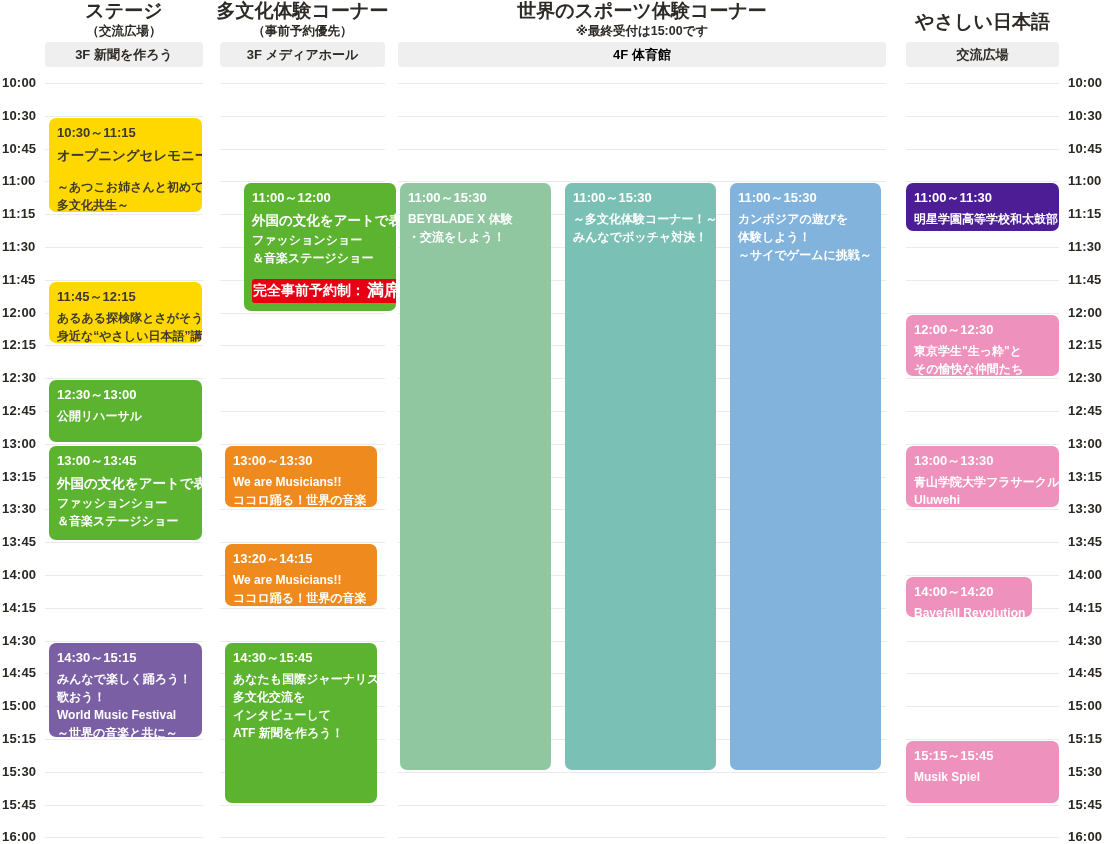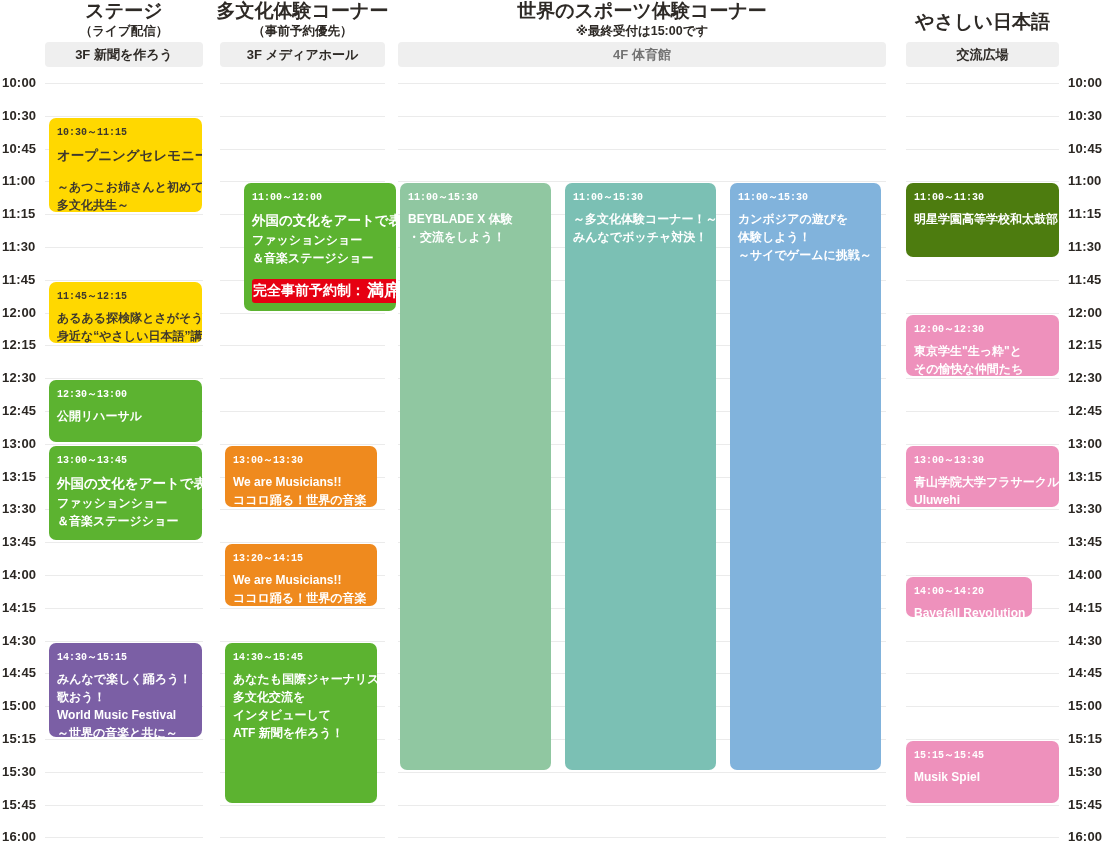--- a/index.html
+++ b/index.html
@@ -7,21 +7,21 @@
     position:relative;width:1110px;height:844px;background:#ffffff;
     font-family:"Liberation Sans","DejaVu Sans",sans-serif;font-weight:700;
     overflow:hidden;
   }
   .tlabel{position:absolute;font-size:13px;line-height:18px;letter-spacing:.2px;white-space:nowrap;}
   .gline{position:absolute;height:1px;}
   .gtitle{position:absolute;transform:translateX(-50%);font-size:19px;line-height:22px;white-space:nowrap;text-align:center;}
   .gsub{position:absolute;transform:translateX(-50%);font-size:12.5px;line-height:15px;white-space:nowrap;text-align:center;}
   .venue{position:absolute;top:42px;height:25px;border-radius:4px;display:flex;align-items:center;justify-content:center;font-size:13px;}
   .evt{position:absolute;border-radius:7px;padding:5px 8px 6px 8px;box-sizing:border-box;overflow:hidden;}
-  .evt .t{font-size:10px;line-height:16px;margin:2px 0 4px 0;white-space:nowrap;font-family:Liberation Mono, monospace;}
+  .evt .t{font-size:13px;line-height:16px;margin:2px 0 4px 0;white-space:nowrap;}
   .evt .ln{font-size:12px;line-height:18px;white-space:nowrap;}
   .evt .ln.em{font-size:13.5px;line-height:21px;}
   .evt .ln.gap{margin-top:12px;}
   .badge{margin:12px auto 0 auto;width:max-content;max-width:100%;border-radius:3px;
          display:flex;align-items:center;justify-content:center;padding:2px 7px;color:#fff;}
   .badge .bl{font-size:14px;line-height:14px;white-space:nowrap;font-family:Liberation Mono, monospace;}
   .badge .bv{font-size:17px;line-height:20px;white-space:nowrap;margin-left:2px;}
 </style>
 </head>
 <body>
@@ -165,21 +165,21 @@
     <div class="gline" style="left: 220px; width: 165px; top: 804.6px; background: rgb(235, 235, 235);"></div>
     <div class="gline" style="left: 398px; width: 488px; top: 804.6px; background: rgb(235, 235, 235);"></div>
     <div class="gline" style="left: 906px; width: 153px; top: 804.6px; background: rgb(235, 235, 235);"></div>
     <div class="tlabel" style="left: 2px; top: 828.4px; color: rgb(43, 39, 35);">16:00</div>
     <div class="tlabel" style="left: 1068px; top: 828.4px; color: rgb(43, 39, 35);">16:00</div>
     <div class="gline" style="left: 45px; width: 158px; top: 837.4px; background: rgb(235, 235, 235);"></div>
     <div class="gline" style="left: 220px; width: 165px; top: 837.4px; background: rgb(235, 235, 235);"></div>
     <div class="gline" style="left: 398px; width: 488px; top: 837.4px; background: rgb(235, 235, 235);"></div>
     <div class="gline" style="left: 906px; width: 153px; top: 837.4px; background: rgb(235, 235, 235);"></div>
     <div class="gtitle" style="left: 124px; top: 0px; color: rgb(46, 42, 38);">ステージ</div>
-    <div class="gsub" style="left: 124px; top: 24px; color: rgb(46, 42, 38);">（ライブ配信）</div>
+    <div class="gsub" style="left: 124px; top: 24px; color: rgb(46, 42, 38);">（交流広場）</div>
     <div class="venue" style="left: 45px; width: 158px; background: rgb(239, 239, 239); color: rgb(46, 42, 38);">3F 新聞を作ろう</div>
     <div class="evt" style="left: 49px; width: 153px; top: 117.8px; height: 94.4px; background: rgb(255, 216, 0); color: rgb(62, 56, 45);">
       <div class="t">10:30～11:15</div>
       <div class="ln em">オープニングセレモニー</div>
       <div class="ln gap">～あつこお姉さんと初めての</div>
       <div class="ln">多文化共生～</div>
     </div>
     <div class="evt" style="left: 49px; width: 153px; top: 281.8px; height: 61.6px; background: rgb(255, 216, 0); color: rgb(62, 56, 45);">
       <div class="t">11:45～12:15</div>
       <div class="ln">あるある探検隊とさがそう！</div>
@@ -227,40 +227,40 @@
     </div>
     <div class="evt" style="left: 225px; width: 152px; top: 642.6px; height: 160px; background: rgb(92, 179, 48); color: rgb(255, 255, 255);">
       <div class="t">14:30～15:45</div>
       <div class="ln">あなたも国際ジャーナリスト！？</div>
       <div class="ln">多文化交流を</div>
       <div class="ln">インタビューして</div>
       <div class="ln">ATF 新聞を作ろう！</div>
     </div>
     <div class="gtitle" style="left: 642px; top: 0px; color: rgb(46, 42, 38);">世界のスポーツ体験コーナー</div>
     <div class="gsub" style="left: 642px; top: 24px; color: rgb(46, 42, 38);">※最終受付は15:00です</div>
-    <div class="venue" style="left: 398px; width: 488px; background: rgb(239, 239, 239); color: #737373; text-align: right;">4F 体育館</div>
+    <div class="venue" style="left: 398px; width: 488px; background: rgb(239, 239, 239); color: #000000; text-align: right;">4F 体育館</div>
     <div class="evt" style="left: 400px; width: 151px; top: 183.4px; height: 586.4px; background: rgb(144, 199, 161); color: rgb(255, 255, 255);">
       <div class="t">11:00～15:30</div>
       <div class="ln">BEYBLADE X 体験</div>
       <div class="ln">・交流をしよう！</div>
     </div>
     <div class="evt" style="left: 565px; width: 151px; top: 183.4px; height: 586.4px; background: rgb(123, 192, 180); color: rgb(255, 255, 255);">
       <div class="t">11:00～15:30</div>
       <div class="ln">～多文化体験コーナー！～</div>
       <div class="ln">みんなでボッチャ対決！</div>
     </div>
     <div class="evt" style="left: 730px; width: 151px; top: 183.4px; height: 586.4px; background: rgb(129, 179, 220); color: rgb(255, 255, 255);">
       <div class="t">11:00～15:30</div>
       <div class="ln">カンボジアの遊びを</div>
       <div class="ln">体験しよう！</div>
       <div class="ln">～サイでゲームに挑戦～</div>
     </div>
     <div class="gtitle" style="left: 982.5px; top: 11px; color: rgb(46, 42, 38);">やさしい日本語</div>
     <div class="venue" style="left: 906px; width: 153px; background: rgb(239, 239, 239); color: rgb(46, 42, 38);">交流広場</div>
-    <div class="evt" style="left: 906px; width: 153px; top: 183.4px; height: 74px; background: #4d7c0f; color: rgb(255, 255, 255);">
+    <div class="evt" style="left: 906px; width: 153px; top: 183.4px; height: 48px; background: #4c1d95; color: rgb(255, 255, 255);">
       <div class="t">11:00～11:30</div>
       <div class="ln">明星学園高等学校和太鼓部</div>
     </div>
     <div class="evt" style="left: 906px; width: 153px; top: 314.6px; height: 61.6px; background: rgb(238, 145, 188); color: rgb(255, 255, 255);">
       <div class="t">12:00～12:30</div>
       <div class="ln">東京学生"生っ粋"と</div>
       <div class="ln">その愉快な仲間たち</div>
     </div>
     <div class="evt" style="left: 906px; width: 153px; top: 445.8px; height: 61.6px; background: rgb(238, 145, 188); color: rgb(255, 255, 255);">
       <div class="t">13:00～13:30</div>

